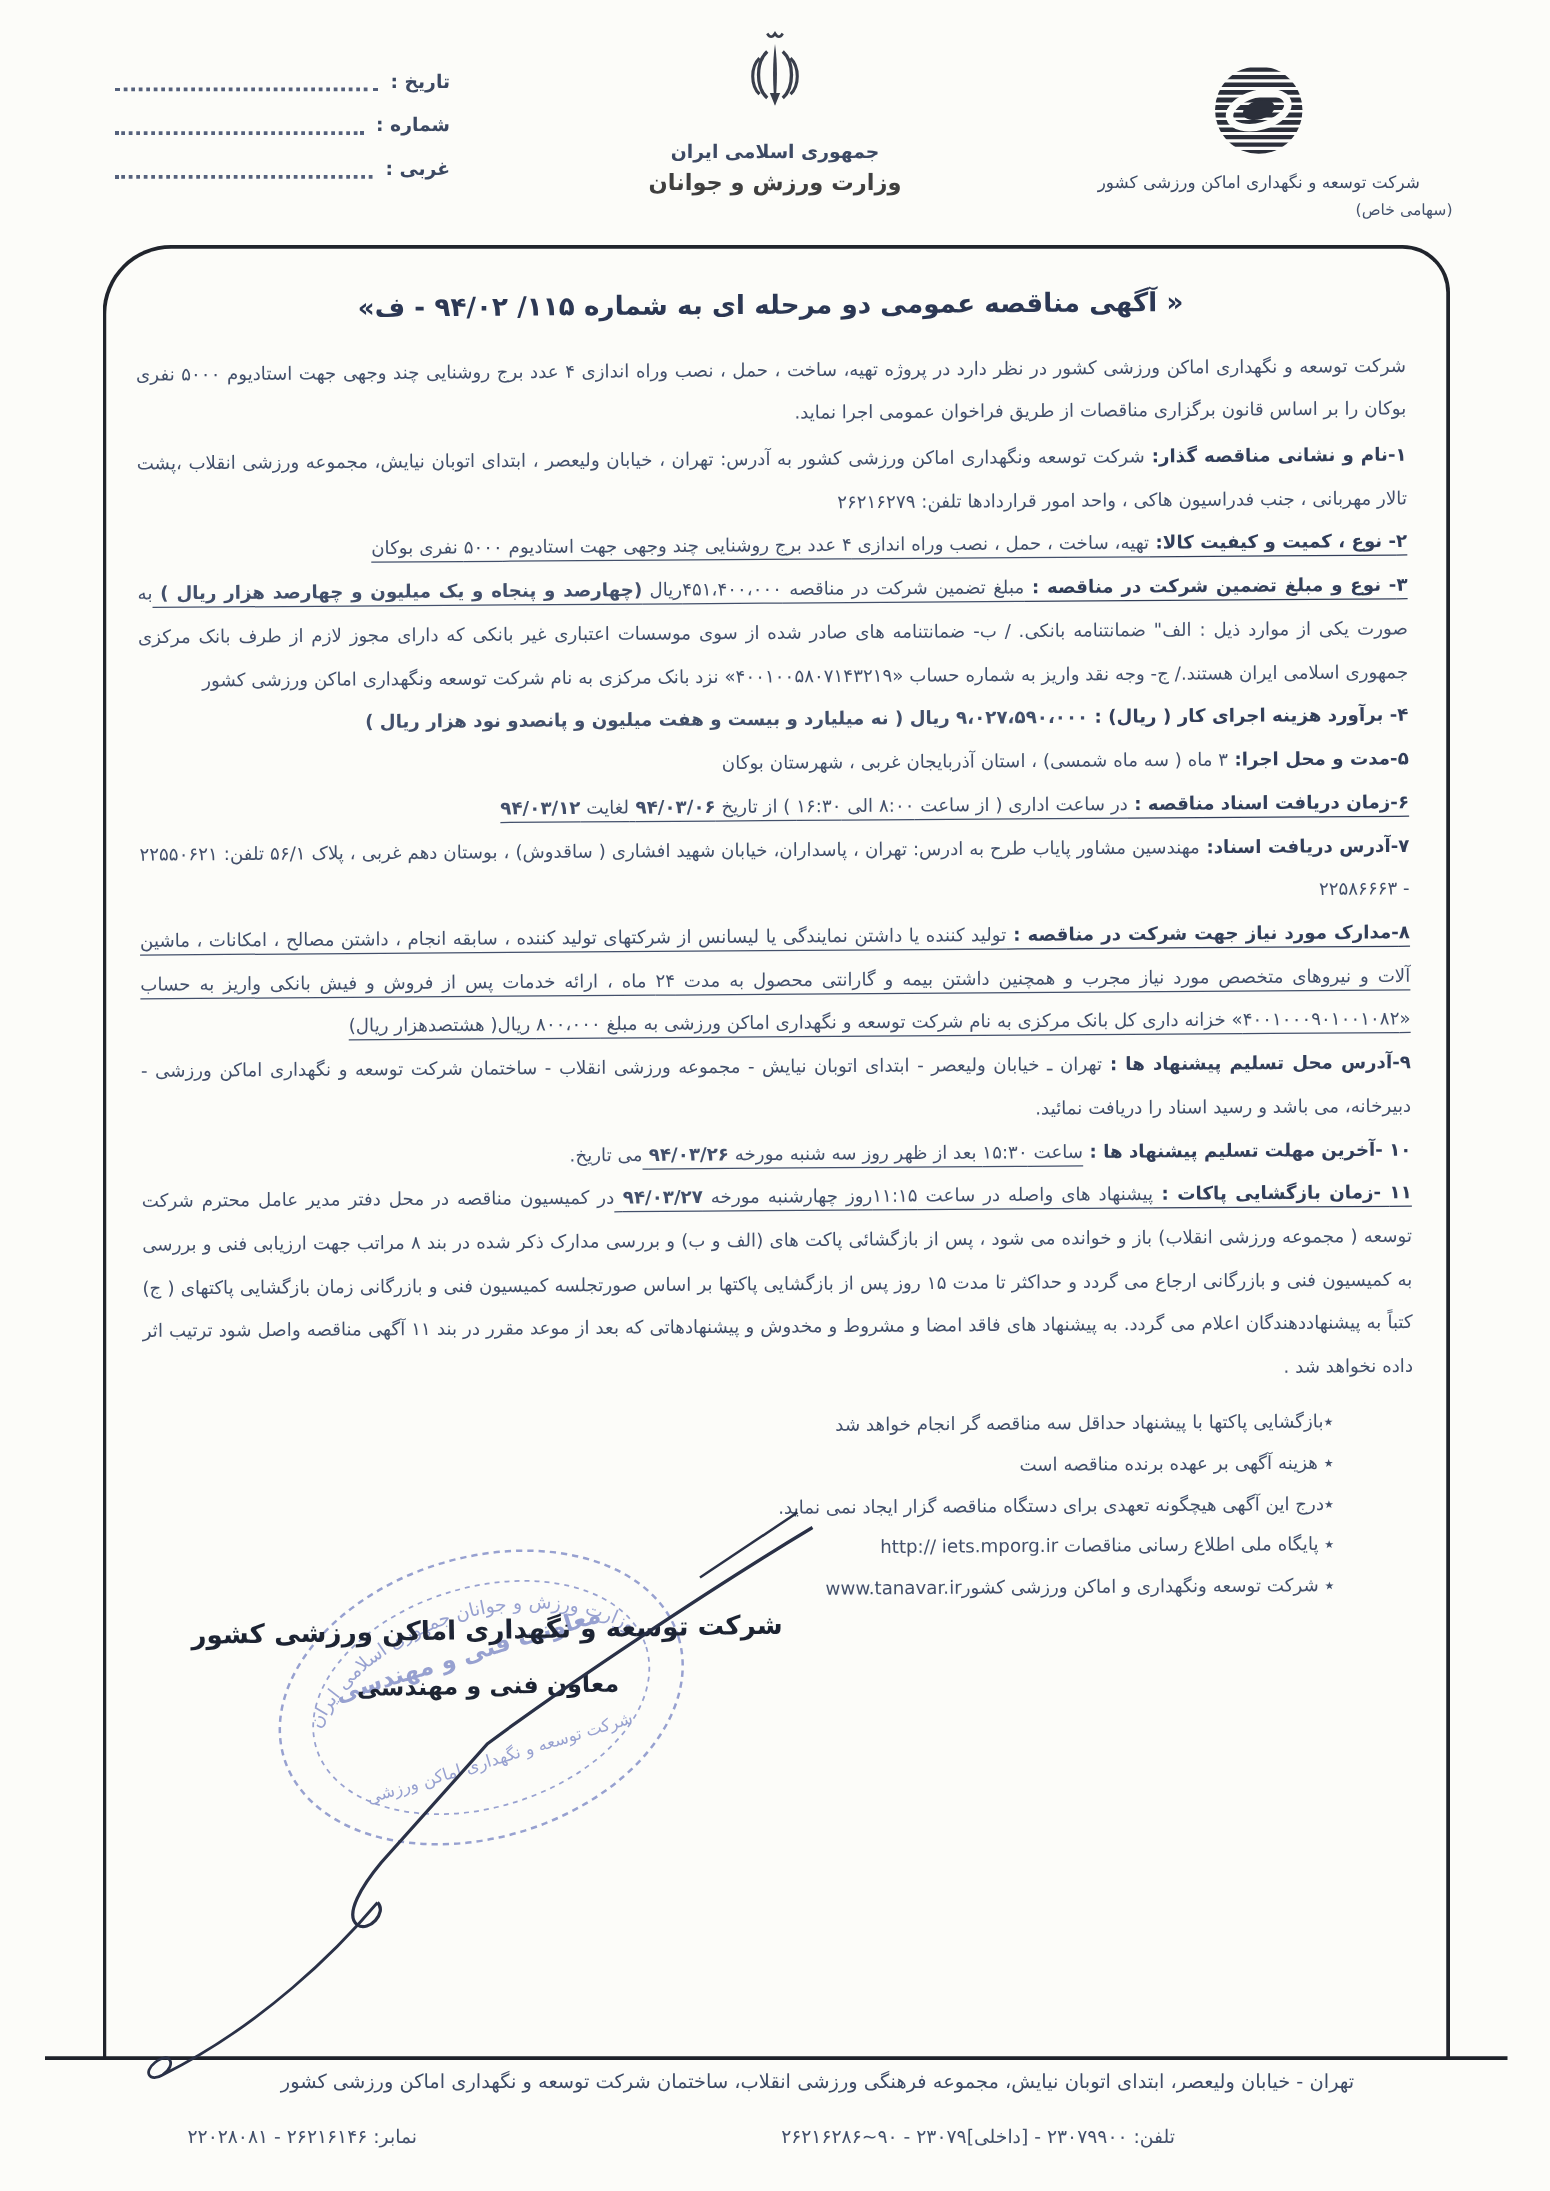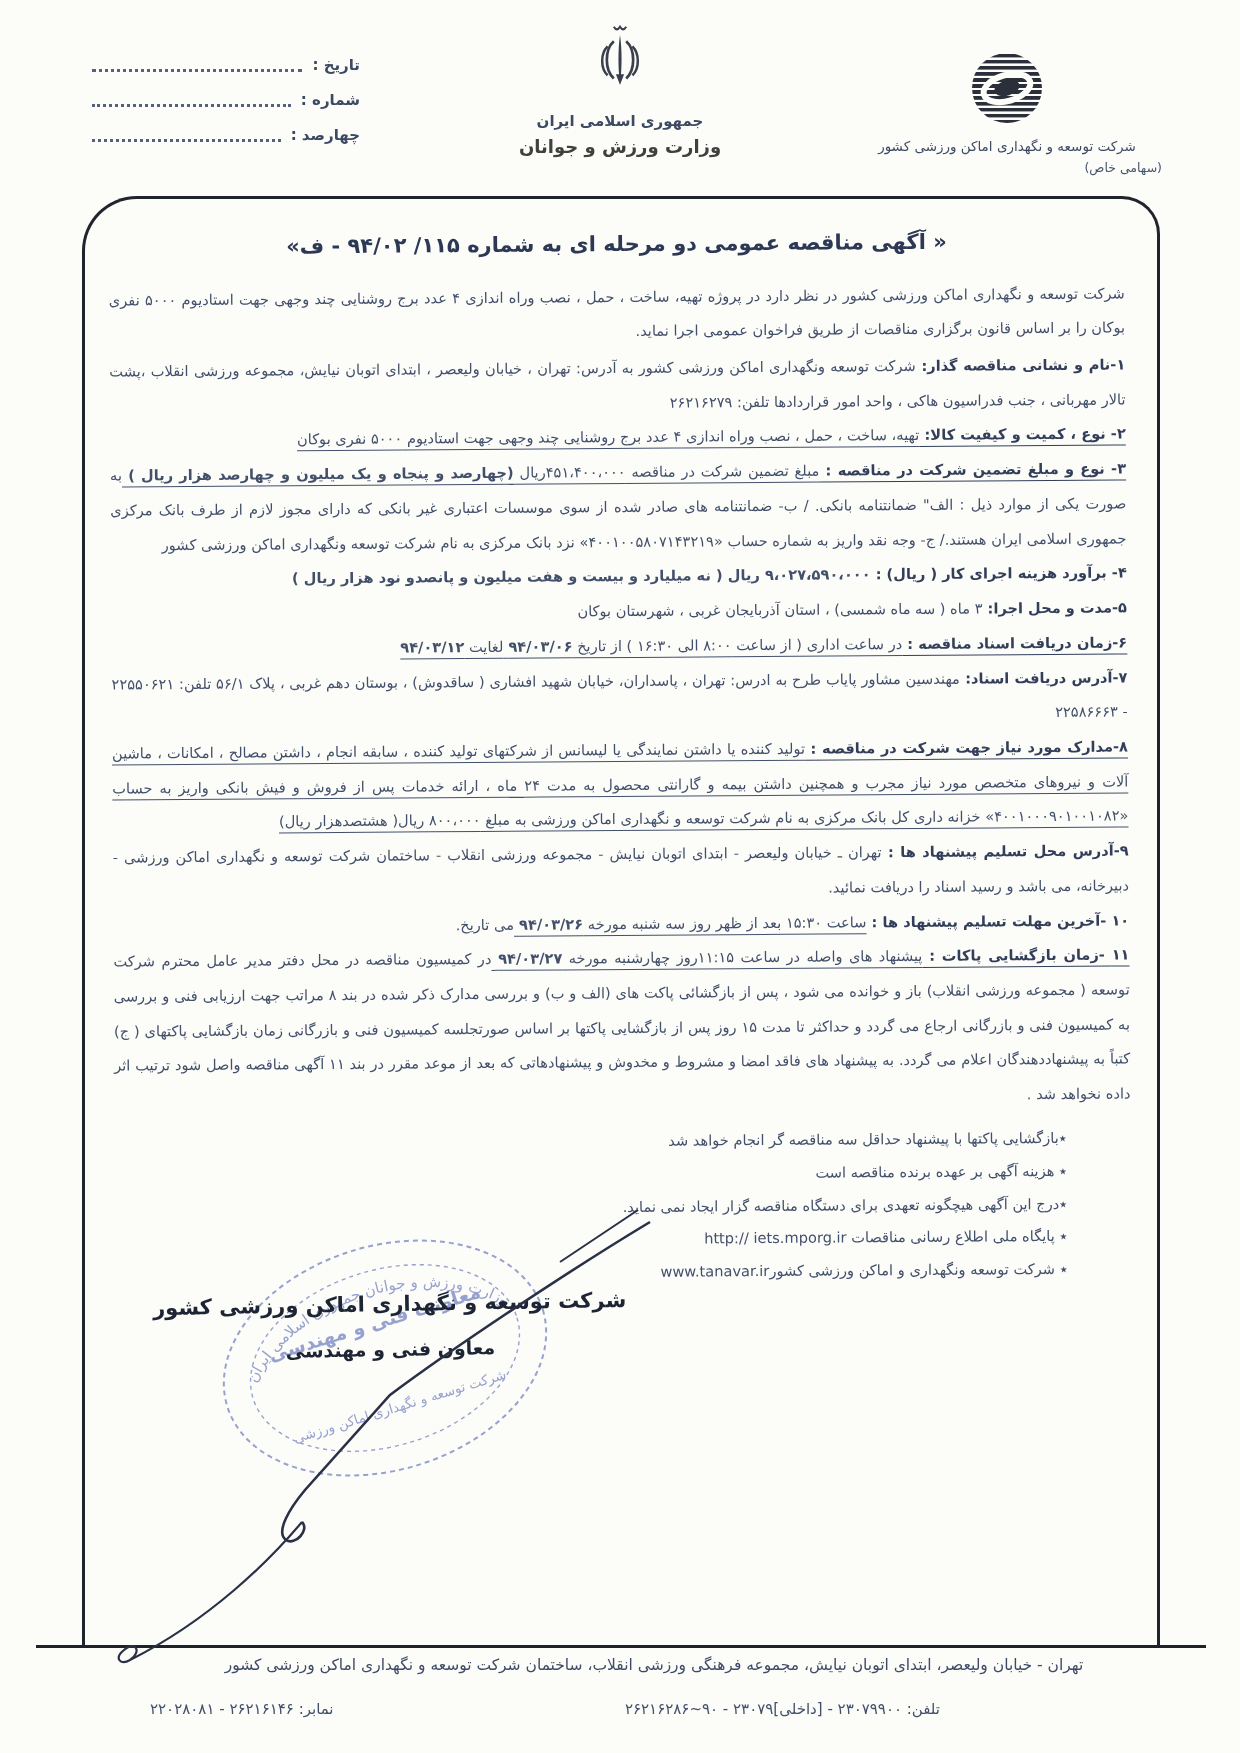--- a/index.html
+++ b/index.html
@@ -4,21 +4,21 @@
 <style>
   html,body{margin:0;padding:0;background:#e8e8e4;}
   .page{
     position:relative;width:1240px;height:1753px;margin:0 auto;
     background:#fcfcf9;overflow:hidden;
     font-family:"DejaVu Sans",sans-serif;color:#41506a;
   }
   [data-interactable]{cursor:default;}
   
   .hdr-fields{position:absolute;right:890px;left:92px;top:56px;width:268px;}
-  .hfield{display:flex;direction:rtl;align-items:flex-start;gap:10px;margin-bottom:17px;}
+  .hfield{display:flex;direction:rtl;align-items:center;gap:10px;margin-bottom:17px;}
   .hlab{font-weight:bold;font-size:15px;color:#3c4962;white-space:nowrap;}
   .hdots{flex:1;border-bottom:3px dotted #55617c;height:13px;}
   .hdr-center{position:absolute;left:460px;top:22px;width:320px;text-align:center;direction:rtl;}
   .emblem{display:inline-block;}
   .country{font-size:15px;margin-top:2px;color:#3d4a64;font-weight:bold;}
   .ministry{font-size:18px;font-weight:bold;margin-top:6px;color:#404040;}
   .hdr-right{position:absolute;left:852px;top:48px;width:310px;text-align:center;direction:rtl;}
   .company{font-size:13.5px;margin-top:4px;color:#3d4a64;}
   .ctype{font-size:12.5px;margin-top:6px;color:#46536d;text-align:right;}
   
@@ -72,21 +72,21 @@
   <div class="hdr-fields" data-interactable="false">
       <div class="hfield" data-interactable="false">
         <span class="hlab" data-interactable="false">تاریخ :</span>
         <span class="hdots" data-interactable="false"></span>
       </div>
       <div class="hfield" data-interactable="false">
         <span class="hlab" data-interactable="false">شماره :</span>
         <span class="hdots" data-interactable="false"></span>
       </div>
       <div class="hfield" data-interactable="false">
-        <span class="hlab" data-interactable="false">چهارصد :</span>
+        <span class="hlab" data-interactable="false">غربی :</span>
         <span class="hdots" data-interactable="false"></span>
       </div>
     </div>
 
   <div class="hdr-center" data-interactable="false">
     <span class="emblem" data-interactable="false">
       <svg width="62" height="84" viewBox="0 0 60 80" fill="none">
         <path d="M24 4 q3 5 6 0 q3 5 6 0" stroke="#3a3f4c" stroke-width="2" fill="none"></path>
         <path d="M30 12 C 28 26 28 44 30 60 C 32 44 32 26 30 12 Z" fill="#3a3f4c"></path>
         <path d="M30 60 L26 50 L34 50 Z" fill="#3a3f4c"></path>

